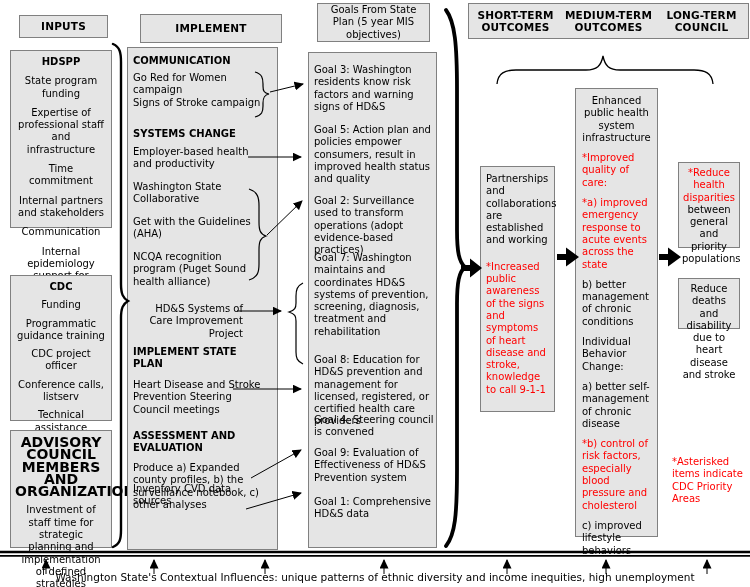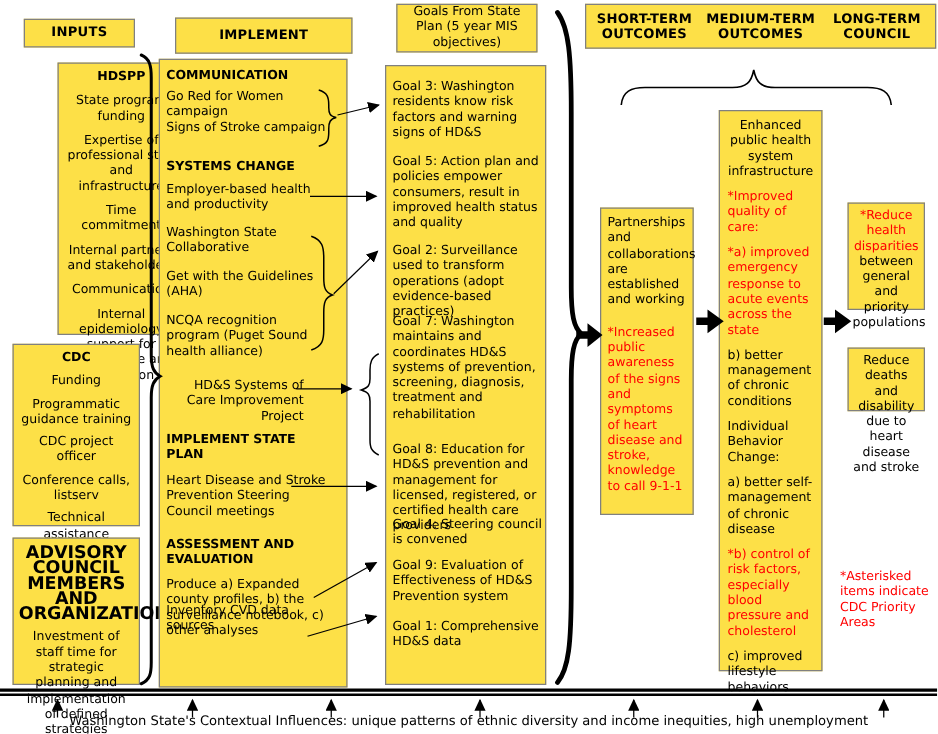--- a/index.html
+++ b/index.html
@@ -1,18 +1,18 @@
 <!DOCTYPE html>
 <html><head>
 <meta charset="utf-8">
 <style>
   html,body{margin:0;padding:0;background:#fff;}
   body{font-family:"DejaVu Sans",sans-serif;color:#000;}
   .canvas{position:relative;width:750px;height:587px;background:#fff;overflow:hidden;}
-  .box{position:absolute;border:1px solid #808080;background:#fde047;box-sizing:border-box;}
+  .box{position:absolute;border:1px solid #808080;background:#e5e5e5;box-sizing:border-box;}
   .hdr{display:flex;align-items:center;justify-content:center;font-weight:bold;
        font-size:10.5px;text-align:center;letter-spacing:.2px;line-height:12.5px;}
   .txt{font-size:10px;line-height:12.3px;}
   .bold{font-weight:bold;}
   .center{text-align:center;}
   .red{color:#ff0000;}
   .abs{position:absolute;}
   .flowpad{padding:5px 4px;}
   .inputs-item{margin:7px 2px 0;text-align:center;}
   .cdc-item{margin:6px 2px 0;text-align:center;}
@@ -37,21 +37,21 @@
   <div class="box" style="left:317px;top:3px;width:113px;height:39px;display:flex;align-items:center;justify-content:center;">
     <span class="txt center" style="padding:0 4px;">Goals From State Plan (5 year MIS objectives)</span>
   </div>
 
   <div class="box" style="left:468px;top:3px;width:281px;height:36px;display:flex;align-items:center;">
     <div class="hdr" style="flex:1;">SHORT-TERM OUTCOMES</div>
     <div class="hdr" style="flex:1;">MEDIUM-TERM OUTCOMES</div>
     <div class="hdr" style="flex:1;">LONG-TERM COUNCIL</div>
   </div>
 
-  <div class="box flowpad" style="left:10px;top:50px;width:102px;height:218px;margin-left:36px;">
+  <div class="box flowpad" style="left:10px;top:50px;width:102px;height:178px;">
     <div class="txt bold center">HDSPP</div>
     <div class="txt inputs-item">State program funding</div>
     <div class="txt inputs-item">Expertise of professional staff and infrastructure</div>
     <div class="txt inputs-item">Time commitment</div>
     <div class="txt inputs-item">Internal partners and stakeholders</div>
     <div class="txt inputs-item">Communication</div>
     <div class="txt inputs-item">Internal epidemiology support for surveillance and evaluation</div>
   </div>
 
   <div class="box flowpad" style="left:10px;top:275px;width:102px;height:146px;">

